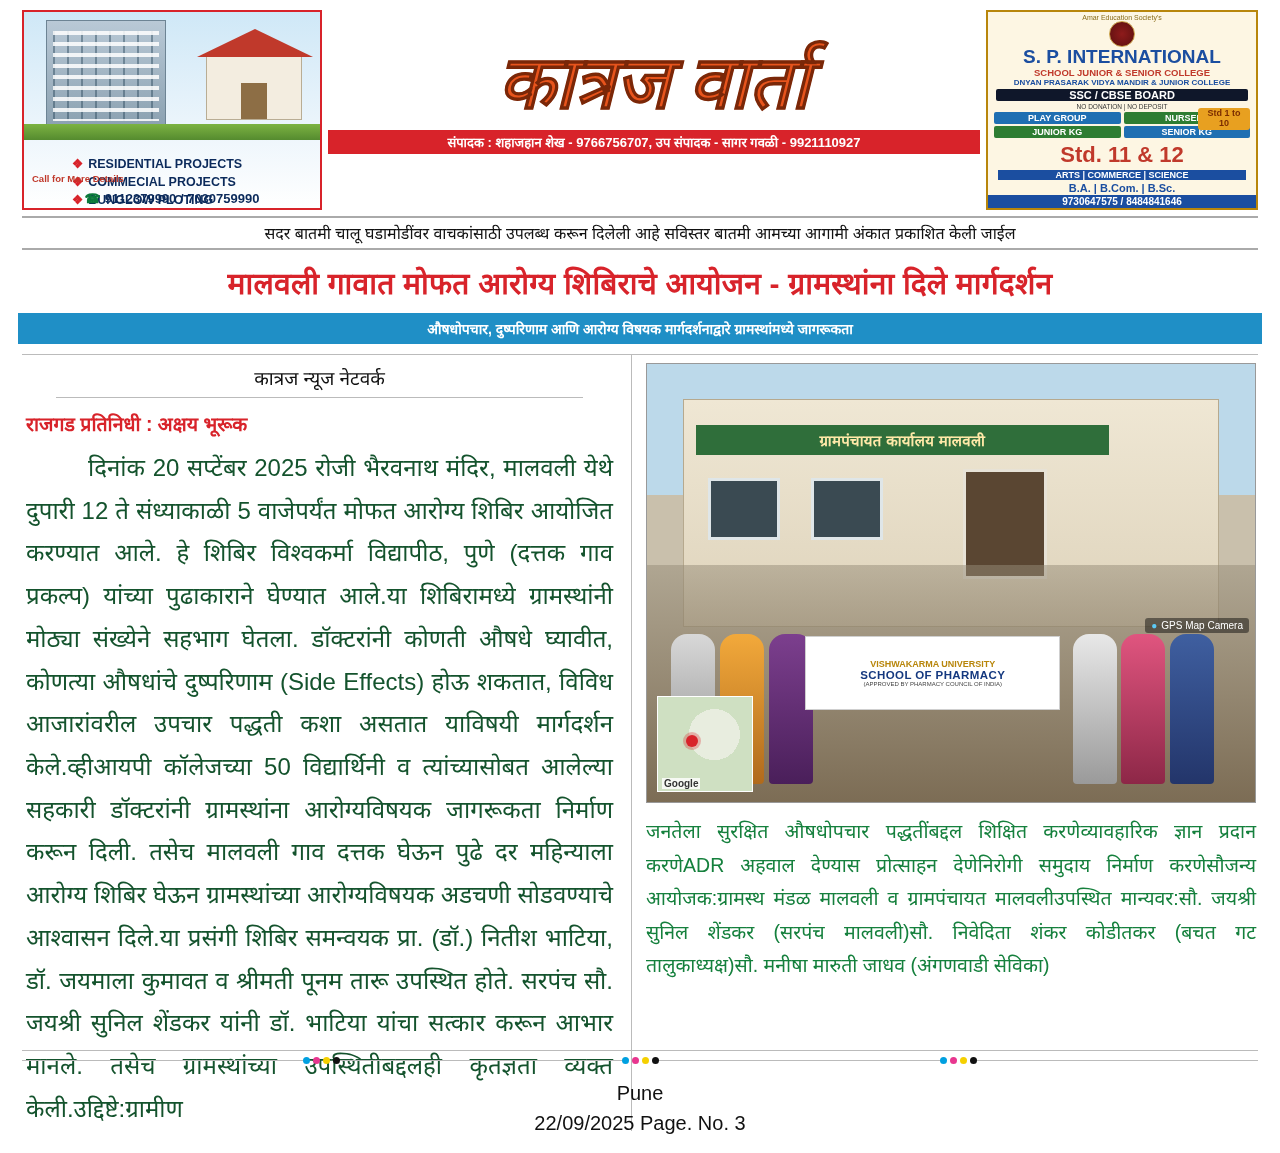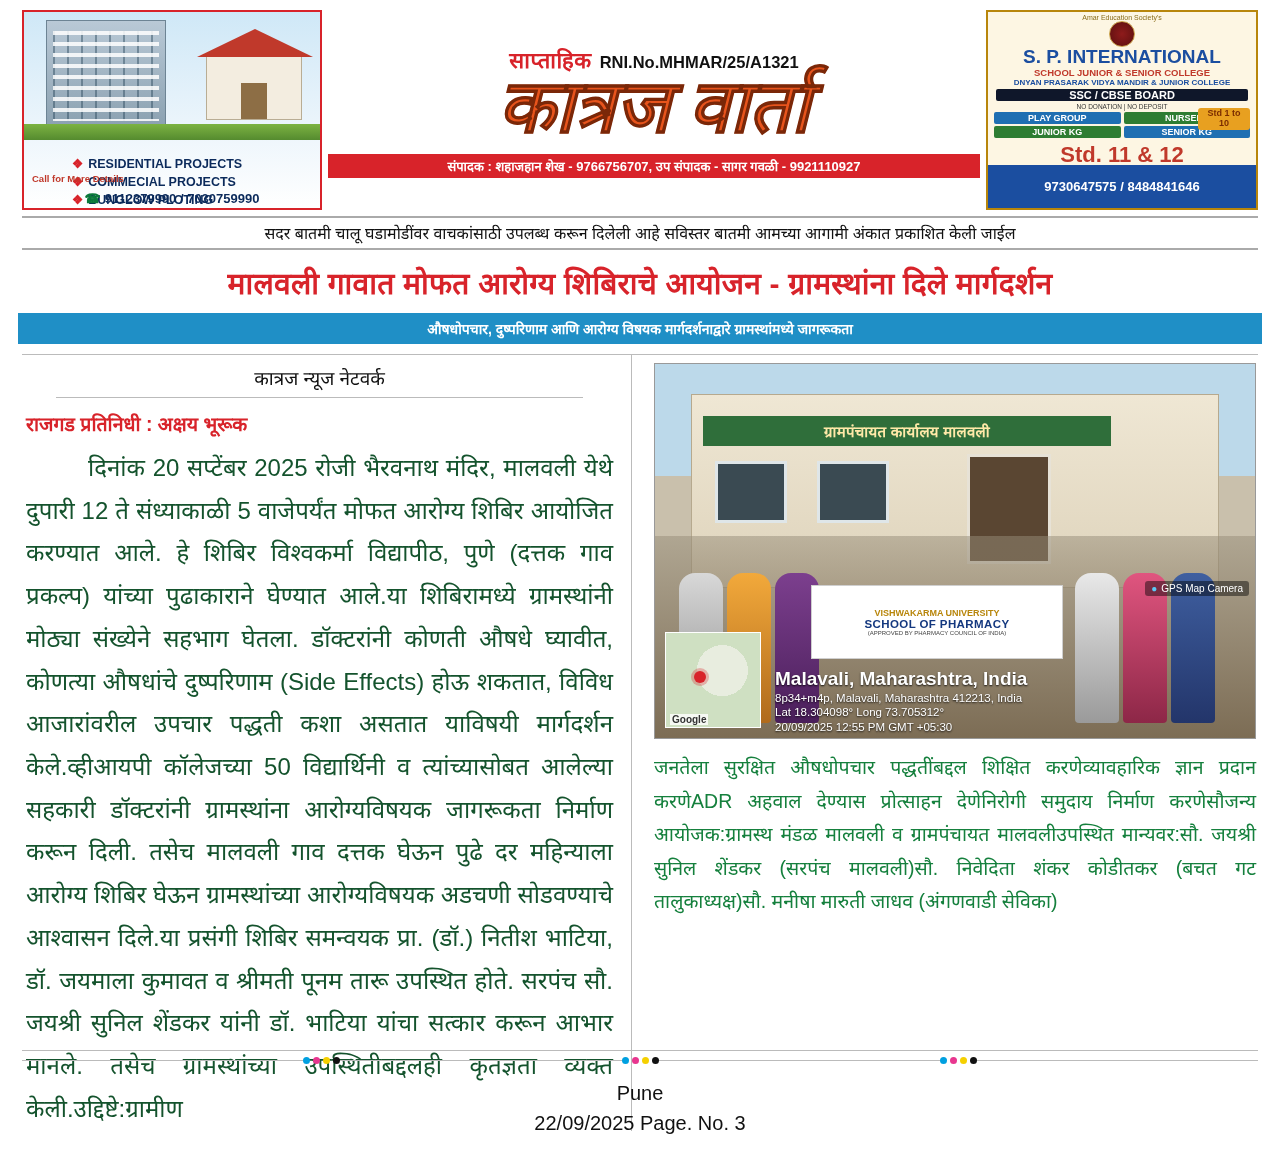--- a/index.html
+++ b/index.html
@@ -133,21 +133,21 @@
   .ad-right .big-std {
     font-size: 22px; font-weight: bold; color: #c0392b; margin-top: 4px;
   }
   .ad-right .streams {
     margin: 2px 8px; background: #1b4ea0; color: #fff; font-size: 9px; font-weight: bold;
   }
   .ad-right .degrees { font-size: 11px; font-weight: bold; color: #1b4ea0; }
   .ad-right .addr { font-size: 6.5px; color: #222; margin: 2px 4px 0; line-height: 1.25; }
   .ad-right .phones {
     position: absolute; left: 0; right: 0; bottom: 0;
-    background: #1b4ea0; color: #fff; font-size: 13px; font-weight: bold; padding: 14px 0;
+    background: #1b4ea0; color: #fff; font-size: 10px; font-weight: bold; padding: 1px 0;
   }
 
   
   .note-strip {
     margin: 6px 22px 0 22px; border-top: 2px solid #aaa; border-bottom: 2px solid #aaa;
     padding: 4px 0; text-align: center; font-size: 16px; color: #111;
   }
 
   
   .headline {
@@ -155,42 +155,42 @@
     font-size: 30px; font-weight: bold; color: #d8232a;
     letter-spacing: .2px;
   }
   .subhead {
     margin: 10px 18px 0 18px; background: #1f8fc6; color: #fff;
     text-align: center; font-weight: bold; font-size: 14px; padding: 6px 4px;
   }
 
   
   .body-wrap {
-    margin: 10px 22px 0 22px; display: flex; gap: 8px;
+    margin: 10px 22px 0 22px; display: flex; gap: 0;
     border-top: 1px solid #bbb;
   }
   .col-left {
     width: 610px; padding: 10px 18px 0 4px; border-right: 1px solid #bbb;
   }
   .byline-center {
     text-align: center; font-size: 19px; color: #111; padding-bottom: 6px;
     border-bottom: 1px solid #bbb; margin: 0 30px 12px 30px;
   }
   .reporter {
     color: #d8232a; font-weight: bold; font-size: 19.5px; margin-bottom: 10px;
   }
   .article {
     font-size: 24px; line-height: 1.78; text-align: justify; text-justify: inter-word;
     color: #14532d;
   }
   .article .indent { display: inline-block; width: 62px; }
 
   .col-right { flex: 1; padding: 8px 2px 0 14px; }
   .photo {
-    position: relative; width: 100%; height: 376px; overflow: hidden;
+    position: relative; width: 100%; height: 440px; overflow: hidden;
     border: 1px solid #999;
     background: linear-gradient(#bcd9ea 0 30%, #c9c0ac 30% 100%);
   }
   .photo .bldg {
     position: absolute; left: 6%; top: 8%; width: 88%; height: 52%;
     background: linear-gradient(#efe7d4, #ded3bb);
     border: 1px solid #b6a98e;
   }
   .photo .bldg-band {
     position: absolute; left: 8%; top: 14%; width: 68%; height: 30px;
@@ -283,24 +283,20 @@
         <li>COMMECIAL PROJECTS</li>
         <li>BUNGLOW PLOTING</li>
       </ul>
       <div class="ad-left-cta">Call for More Details</div>
       <div class="ad-left-phone">
         <span class="ph">☎</span><span>9112379990 / 7030759990</span>
       </div>
     </div>
 
     <div class="title-block">
-      <div class="rni-row">
-        <span class="saptahik">साप्ताहिक</span>
-        <span class="rni">RNI.No.MHMAR/25/A1321</span>
-      </div>
       <div class="paper-name">कात्रज वार्ता</div>
       <div class="editors">संपादक : शहाजहान शेख - 9766756707, उप संपादक - सागर गवळी  -  9921110927</div>
     </div>
 
     <div class="ad-right">
       <div class="soc">Amar Education Society's</div>
       <div class="crest"></div>
       <div class="sp">S. P. INTERNATIONAL</div>
       <div class="sub1">SCHOOL JUNIOR &amp; SENIOR COLLEGE</div>
       <div class="sub2">DNYAN PRASARAK VIDYA MANDIR &amp; JUNIOR COLLEGE</div>
@@ -354,26 +350,20 @@
         <div class="person" style="left:86%;background:linear-gradient(#3f5fa0,#23356a);"></div>
         <div class="banner">
           <div class="b1">VISHWAKARMA UNIVERSITY</div>
           <div class="b2">SCHOOL OF PHARMACY</div>
           <div class="b3">(APPROVED BY PHARMACY COUNCIL OF INDIA)</div>
         </div>
         <div class="gps-tag">
           <span class="pin">●</span>
           <span>GPS Map Camera</span>
         </div>
-        <div class="stamp">
-          <div class="place">Malavali, Maharashtra, India</div>
-          <div class="line">8p34+m4p, Malavali, Maharashtra 412213, India</div>
-          <div class="line">Lat 18.304098° Long 73.705312°</div>
-          <div class="line">20/09/2025 12:55 PM GMT +05:30</div>
-        </div>
         <div class="gmap">
           <div class="gmap-label">Google</div>
         </div>
       </div>
       <div class="caption">जनतेला सुरक्षित औषधोपचार पद्धतींबद्दल शिक्षित करणेव्यावहारिक ज्ञान प्रदान करणेADR अहवाल देण्यास प्रोत्साहन देणेनिरोगी समुदाय निर्माण करणेसौजन्य आयोजक:ग्रामस्थ मंडळ मालवली व ग्रामपंचायत मालवलीउपस्थित मान्यवर:सौ. जयश्री सुनिल शेंडकर (सरपंच मालवली)सौ. निवेदिता शंकर कोडीतकर (बचत गट तालुकाध्यक्ष)सौ. मनीषा मारुती जाधव (अंगणवाडी सेविका)</div>
     </div>
   </div>
 
   <div class="footer">
     <div class="divider-row">

